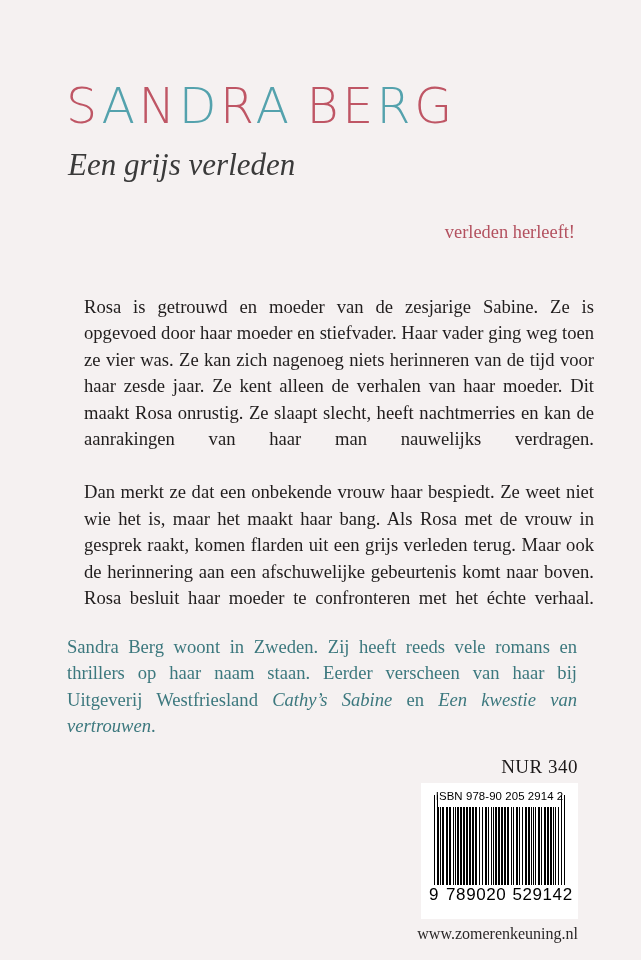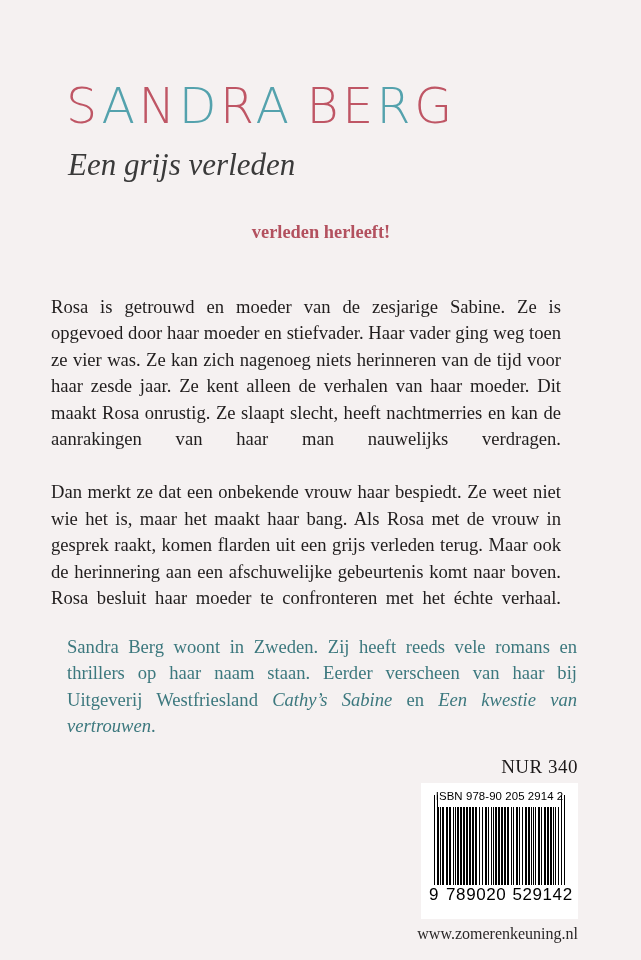--- a/index.html
+++ b/index.html
@@ -58,26 +58,26 @@
     position: absolute;
     left: 67px;
     top: 219px;
     width: 508px;
     font-family: "Liberation Serif", serif;
     font-size: 18.4px;
     line-height: 1.43;
     color: #b3515f;
     text-align: justify;
   }
-  .tagline .last-line { display: block; text-align: center; font-weight: bold; }
+  .tagline .last-line { display: block; text-align: right; }
 
   
   .synopsis {
     position: absolute;
-    left: 51px;
+    left: 84px;
     top: 294px;
     width: 510px;
     font-family: "Liberation Serif", serif;
     font-size: 18.6px;
     line-height: 1.425;
     color: #201d1d;
     text-align: justify;
     text-justify: inter-word;
   }
   .synopsis p {

